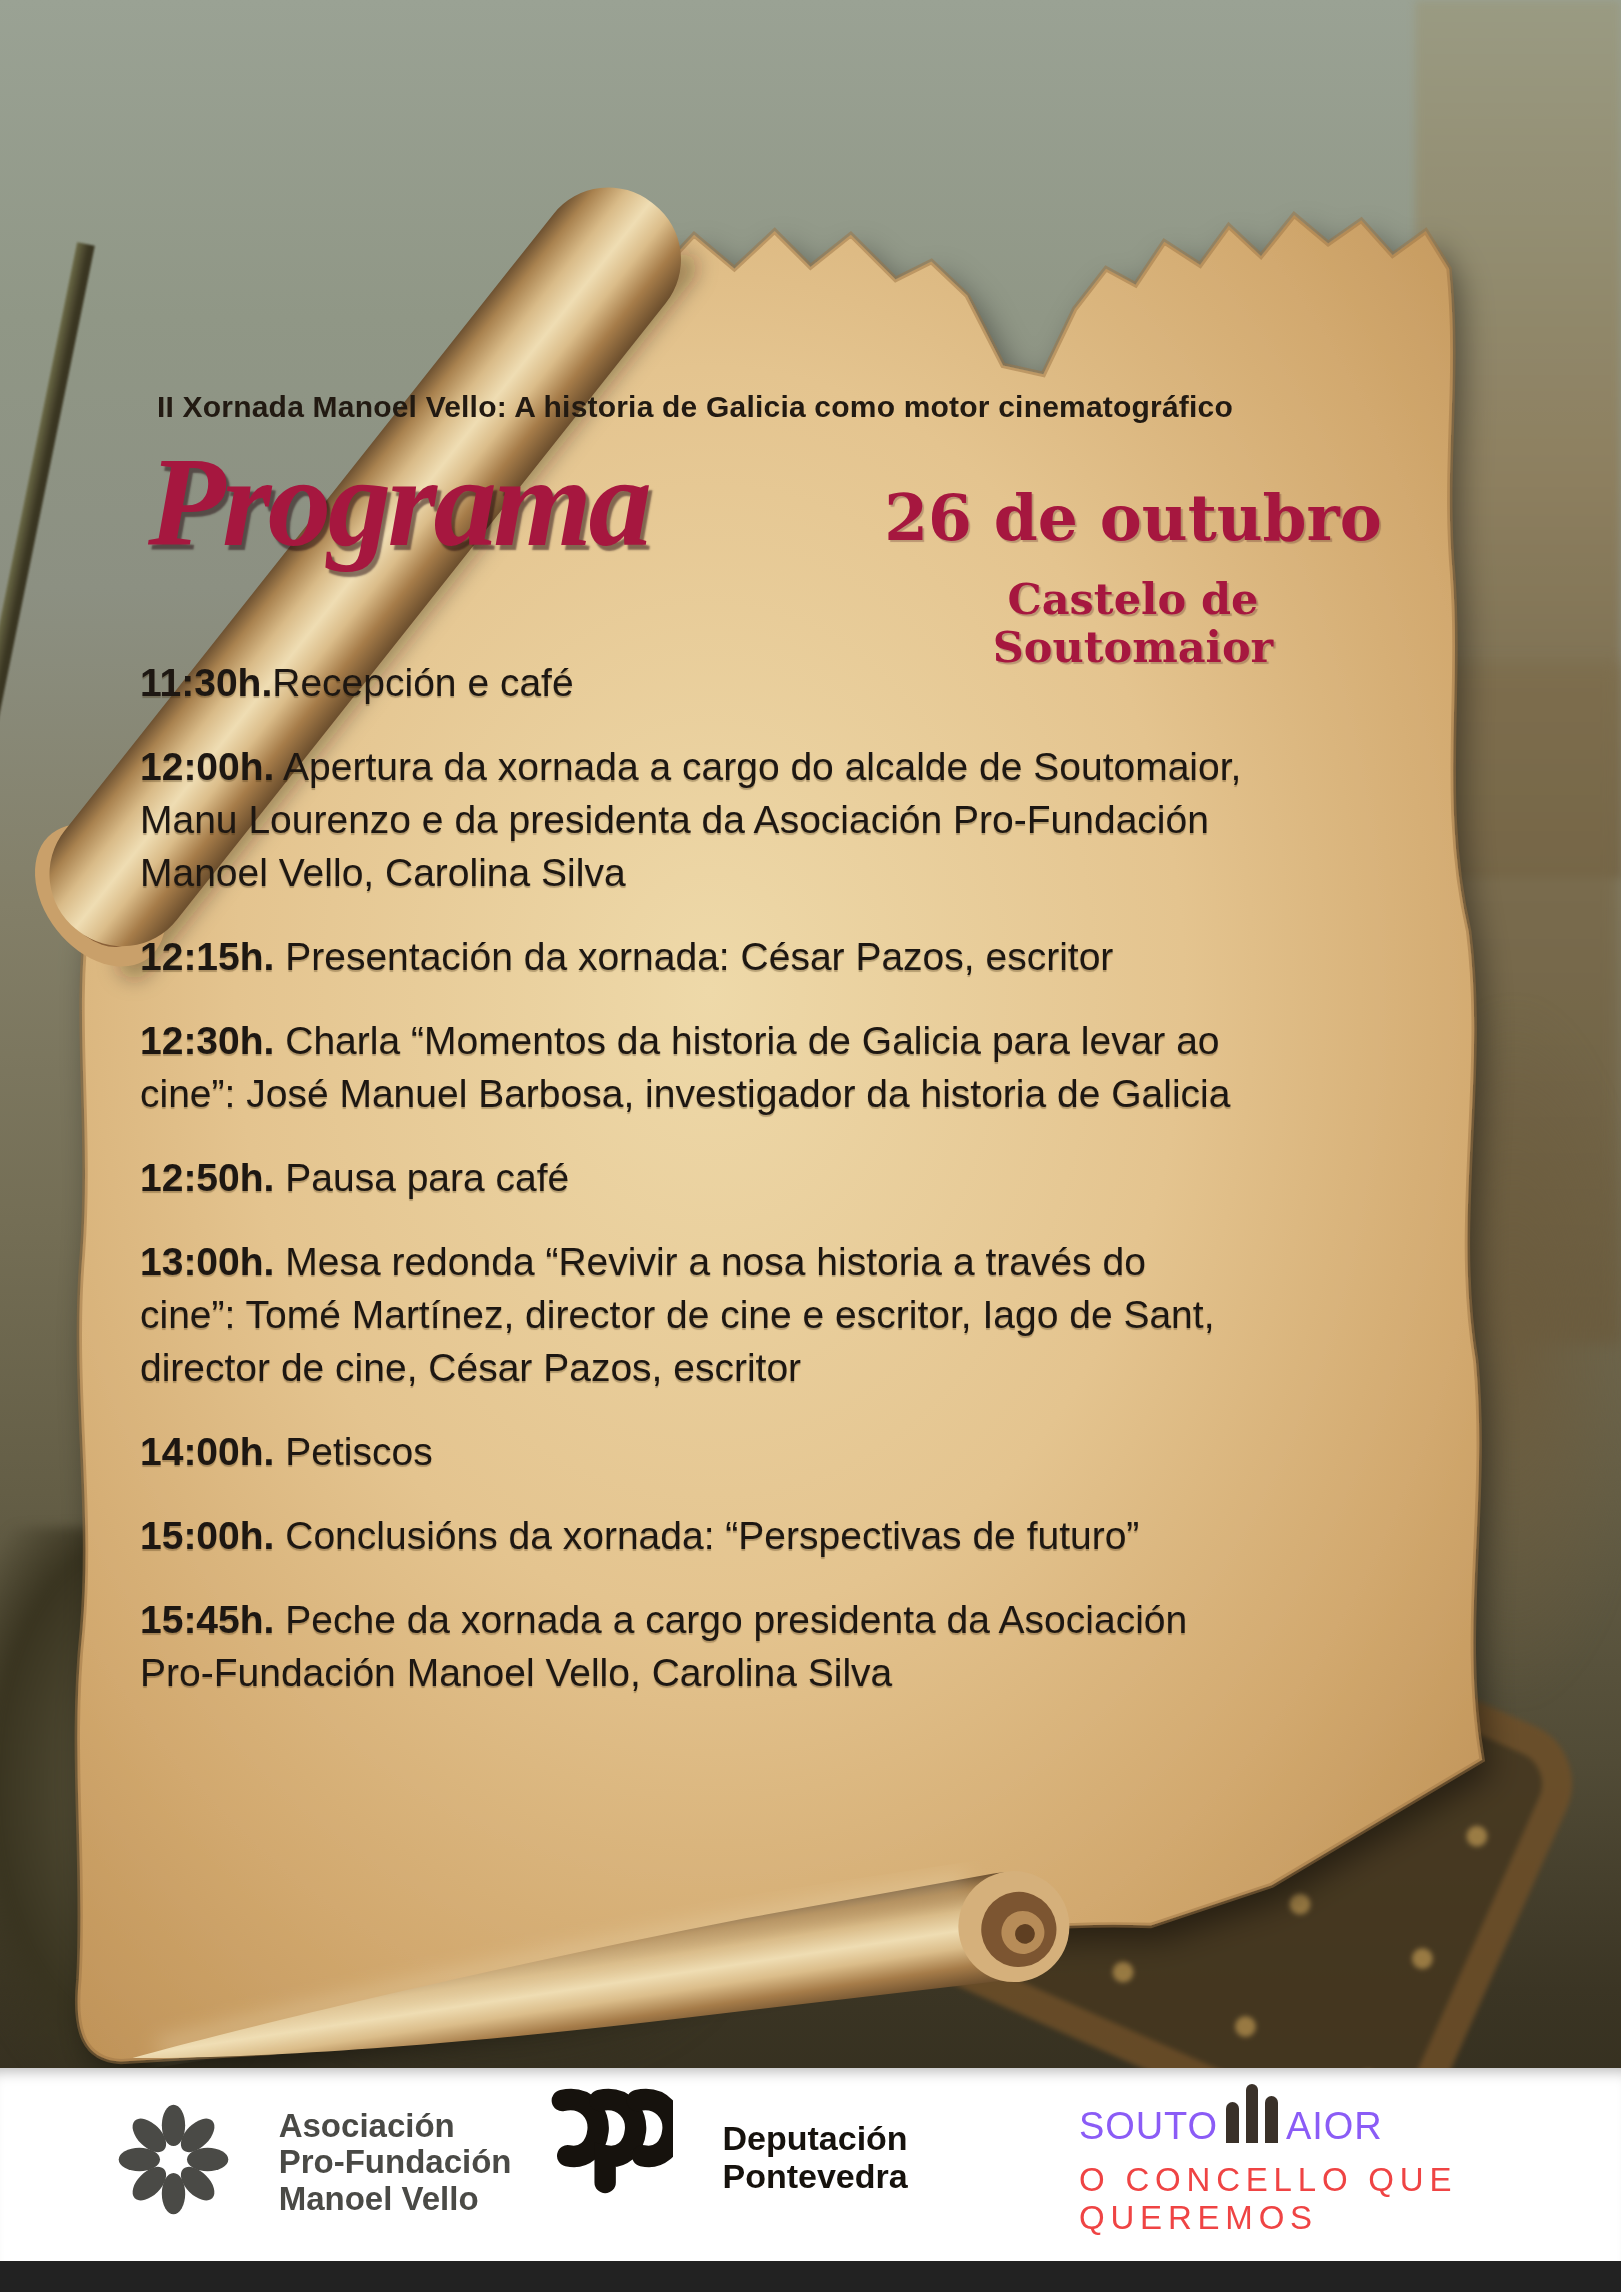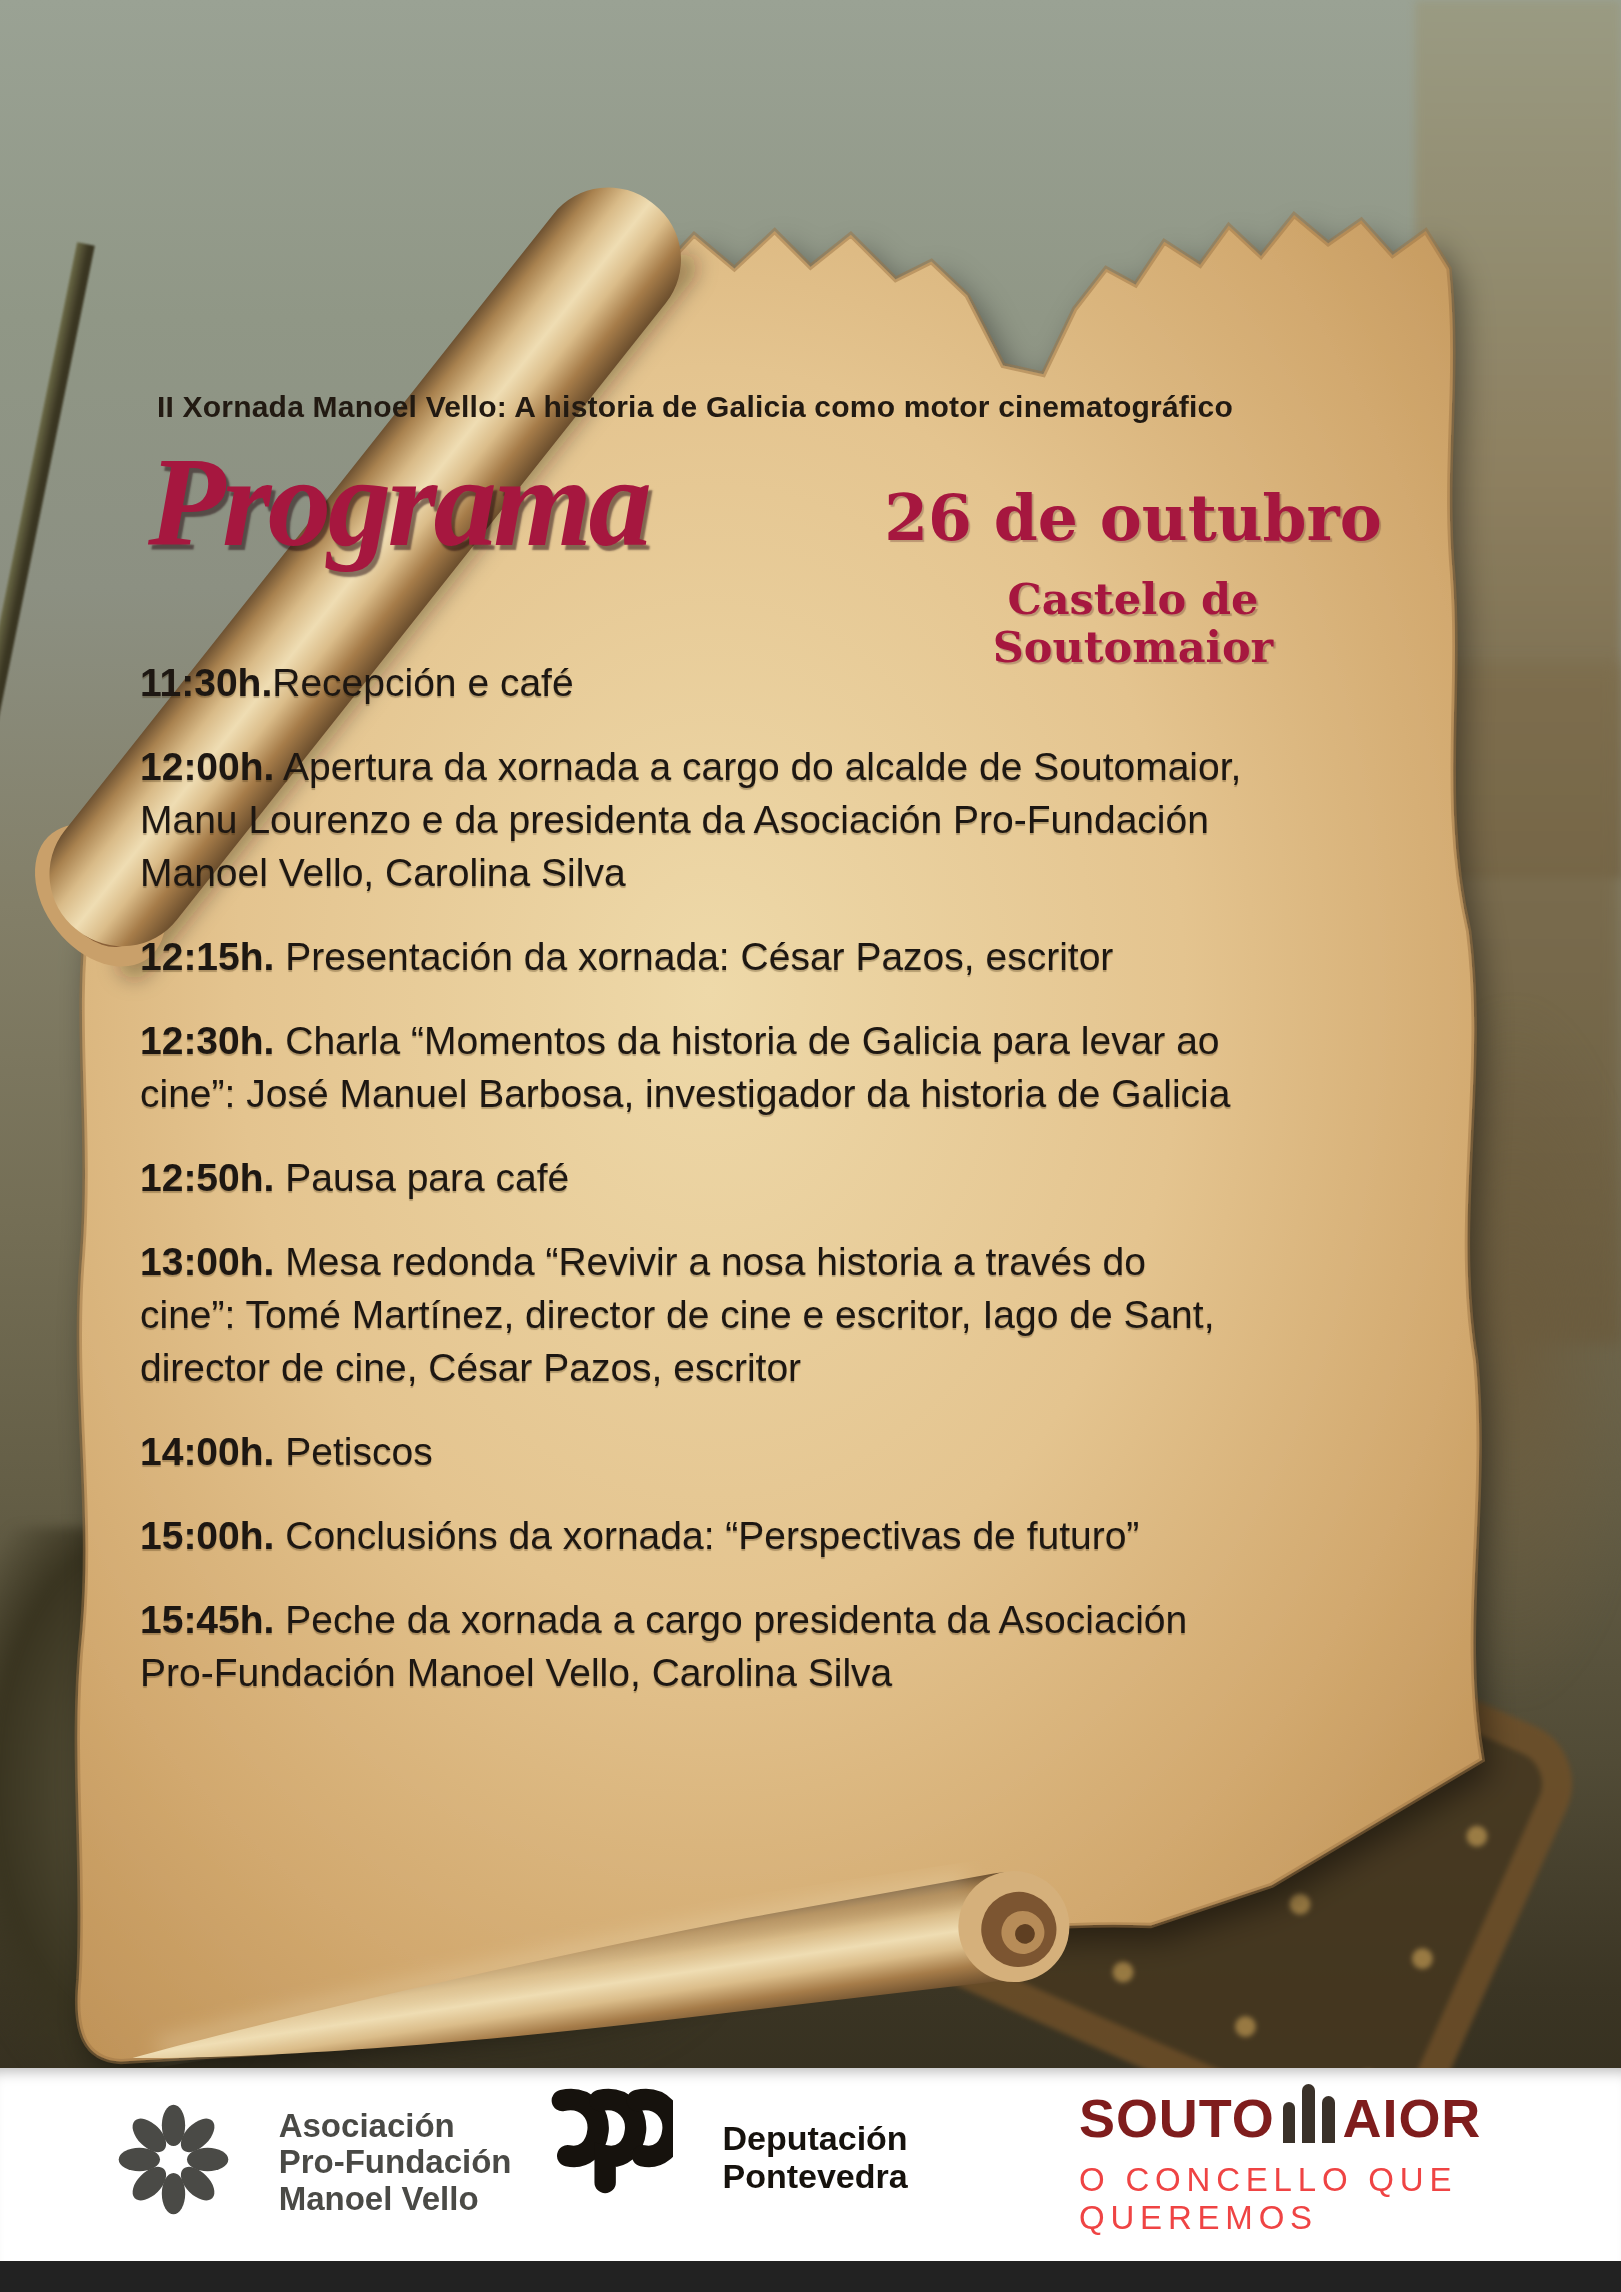--- a/index.html
+++ b/index.html
@@ -58,22 +58,22 @@
     box-shadow:inset 0 14.3px 14.3px -10.7px rgba(0,0,0,.28);}
   .footer-inner{position:absolute;inset:0;display:flex;align-items:center;}
   .logo{display:flex;align-items:flex-end;gap:28px;}
   .logo-asoc{position:absolute;left:116px;top:34px;}
   .logo-asoc .txt{margin-left:19.7px;font-size:33px;font-weight:bold;
     line-height:1.1;color:#4a4a46;}
   .logo-dep{position:absolute;left:548px;top:20px;}
   .logo-dep .txt{margin-left:21.5px;font-size:34px;font-weight:bold;
     line-height:1.12;color:#16120d;}
   .logo-souto{position:absolute;left:1079px;top:16px;width:412px;}
-  .wordmark{display:flex;align-items:flex-end;color:#7f1d1d;
-    font-weight:bold;font-size:54px;letter-spacing:0.9px;line-height:1;}
+  .wordmark{display:flex;align-items:flex-end;color:#8b5cf6;
+    font-weight:normal;font-size:38px;letter-spacing:0.9px;line-height:1;}
   .m-bars{display:flex;align-items:flex-end;margin:0 4.5px 1.8px 4.5px;}
   .m-bars span{display:block;width:12.5px;background:#3a3129;
     border-radius:7.2px 7.2px 0 0;margin:0 3.6px;}
   .m-b1{height:41px;} .m-b2{height:59px;} .m-b3{height:47px;}
   .tagline{margin-top:16px;font-size:33px;letter-spacing:5.8px;color:#ef4444;}
 </style>
 </head>
 <body>
 
 <div class="poster">

